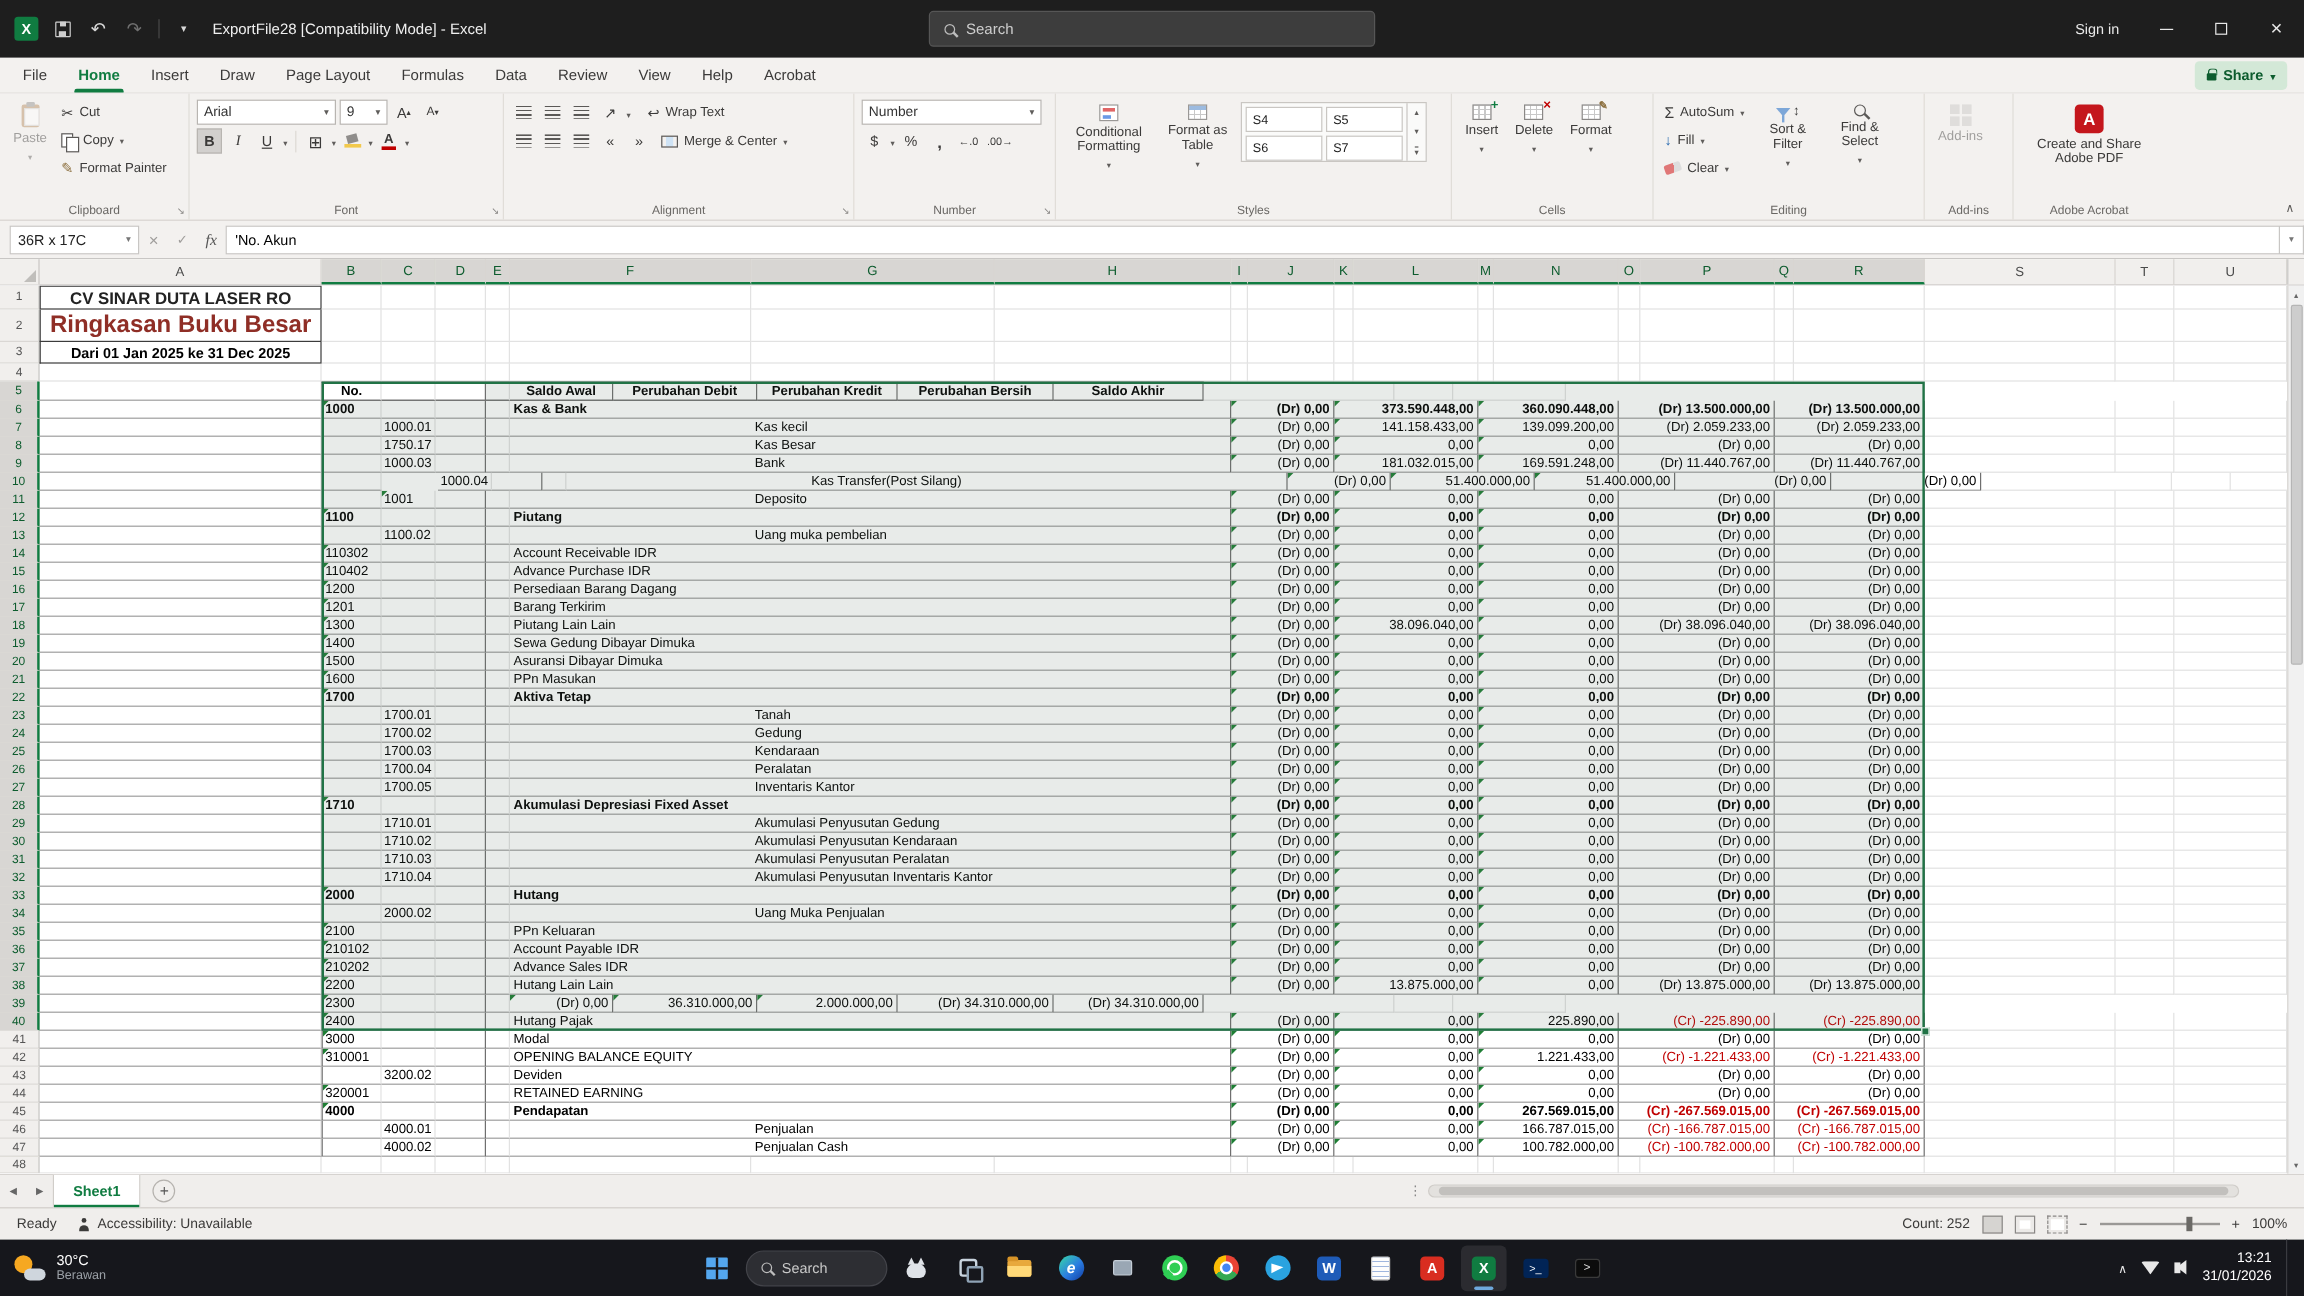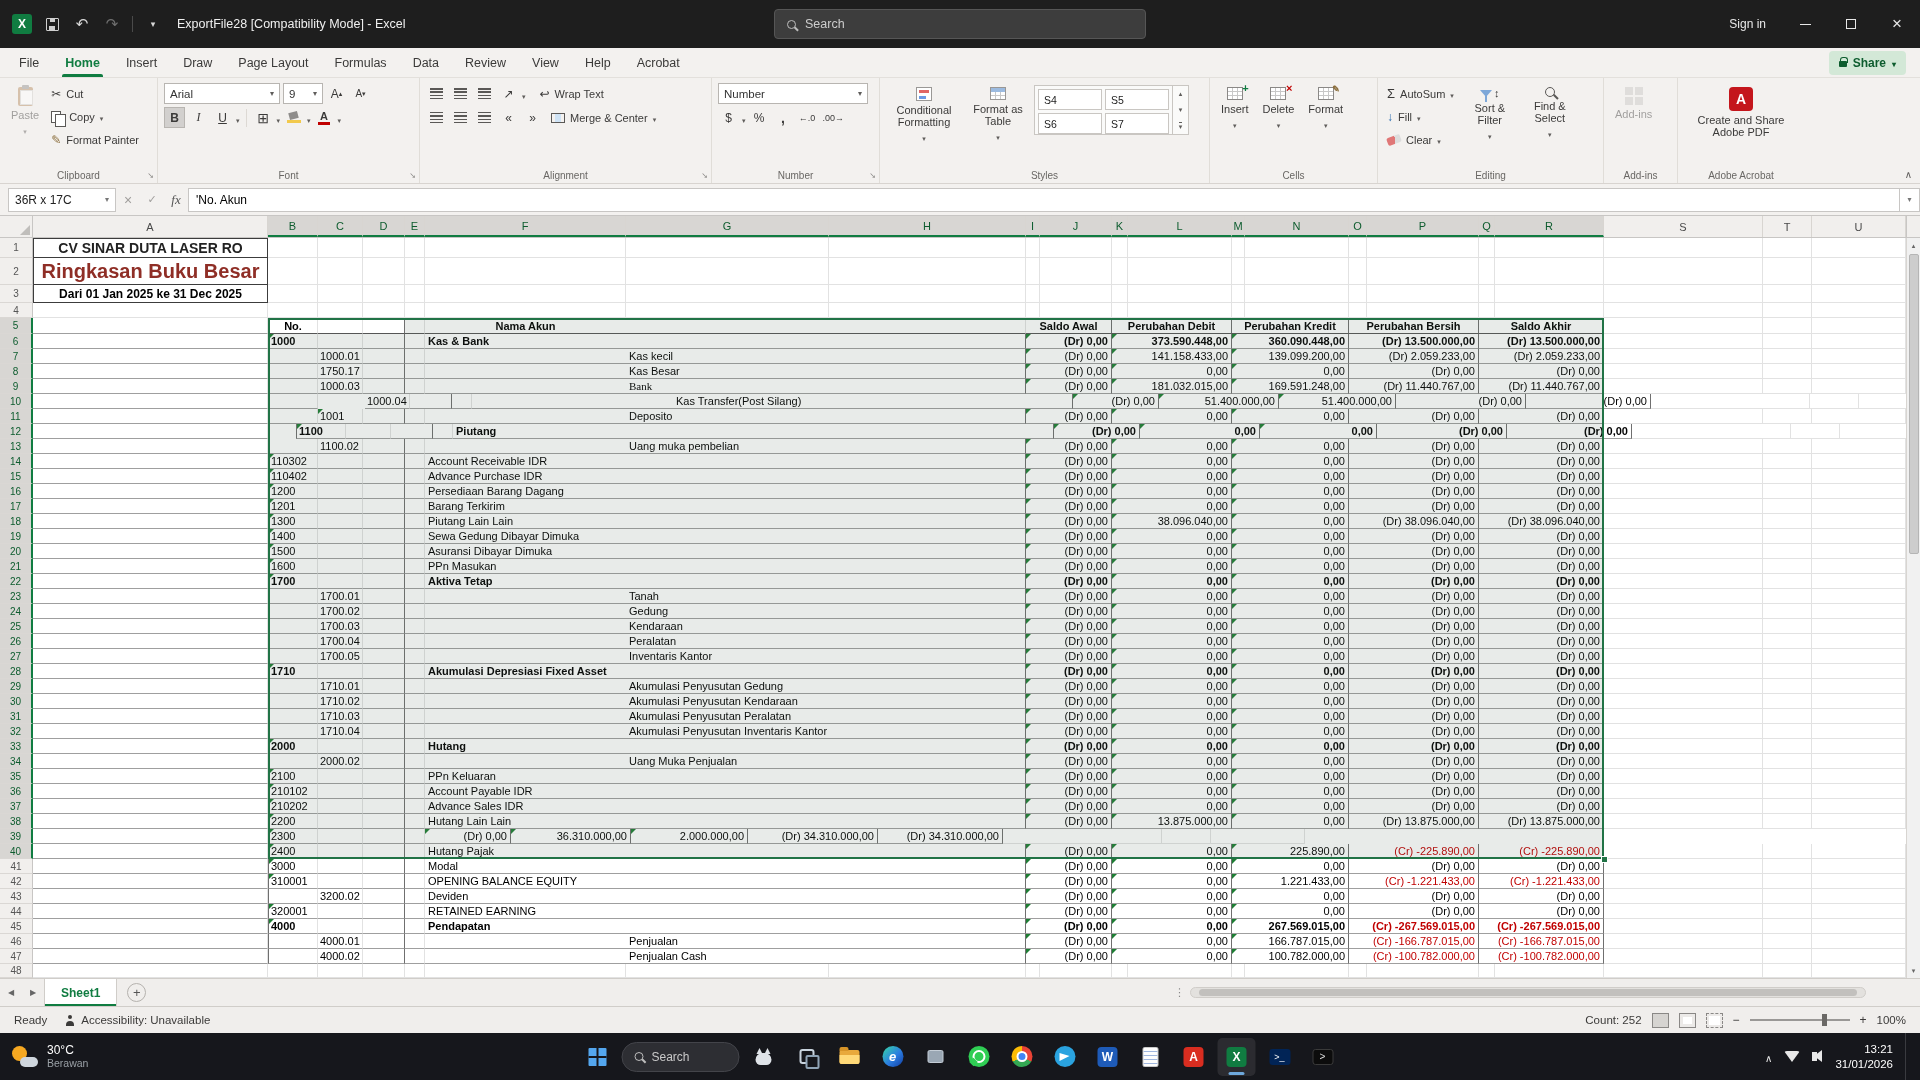--- a/index.html
+++ b/index.html
@@ -678,23 +678,20 @@
             <div class="cl" style="width: 49px;"></div>
             <div class="cl" style="width: 94px;"></div>
           </div>
           <div class="rw bold" style="height: 16px;">
             <div class="gut sel">5</div>
             <div class="cl tc" style="width: 235px;"></div>
             <div class="cl tc hcell dvl" style="width: 50px;">No.</div>
             <div class="cl tc hcell" style="width: 45px;"></div>
             <div class="cl tc hcell dvr" style="width: 42px;"></div>
             <div class="cl tc hcell" style="width: 20px;"></div>
-            <div class="cl tc hcell nmhdr" style="width: 601px;">
-              <span class="nmh">Nama Akun</span>
-            </div>
             <div class="cl tc hcell dvr" style="width: 86px;">Saldo Awal</div>
             <div class="cl tc hcell dvr" style="width: 120px;">Perubahan Debit</div>
             <div class="cl tc hcell dvr" style="width: 117px;">Perubahan Kredit</div>
             <div class="cl tc hcell dvr" style="width: 130px;">Perubahan Bersih</div>
             <div class="cl tc hcell dvr" style="width: 125px;">Saldo Akhir</div>
             <div class="cl" style="width: 159px;"></div>
             <div class="cl" style="width: 49px;"></div>
             <div class="cl" style="width: 94px;"></div>
           </div>
           <div class="rw bold" style="height: 15px;">
@@ -748,21 +745,21 @@
             <div class="cl" style="width: 49px;"></div>
             <div class="cl" style="width: 94px;"></div>
           </div>
           <div class="rw" style="height: 15px;">
             <div class="gut sel">9</div>
             <div class="cl tc" style="width: 235px;"></div>
             <div class="cl tc dvl cd" style="width: 50px;"></div>
             <div class="cl tc cd" style="width: 45px;">1000.03</div>
             <div class="cl tc dvr" style="width: 42px;"></div>
             <div class="cl tc" style="width: 20px;"></div>
-            <div class="cl tc dvr nm gcol" style="width: 601px; font-family: Liberation Serif, serif;">Bank</div>
+            <div class="cl tc dvr nm gcol" style="width: 601px;">Bank</div>
             <div class="cl tc dvr num tri" style="width: 86px;">(Dr) 0,00</div>
             <div class="cl tc dvr num tri" style="width: 120px;">181.032.015,00</div>
             <div class="cl tc dvr num tri" style="width: 117px;">169.591.248,00</div>
             <div class="cl tc dvr num" style="width: 130px;">(Dr) 11.440.767,00</div>
             <div class="cl tc dvr num" style="width: 125px;">(Dr) 11.440.767,00</div>
             <div class="cl" style="width: 159px;"></div>
             <div class="cl" style="width: 49px;"></div>
             <div class="cl" style="width: 94px;"></div>
           </div>
           <div class="rw" style="height: 15px;">
@@ -795,21 +792,21 @@
             <div class="cl tc dvr num tri" style="width: 117px;">0,00</div>
             <div class="cl tc dvr num" style="width: 130px;">(Dr) 0,00</div>
             <div class="cl tc dvr num" style="width: 125px;">(Dr) 0,00</div>
             <div class="cl" style="width: 159px;"></div>
             <div class="cl" style="width: 49px;"></div>
             <div class="cl" style="width: 94px;"></div>
           </div>
           <div class="rw bold" style="height: 15px;">
             <div class="gut sel">12</div>
             <div class="cl tc" style="width: 235px;"></div>
-            <div class="cl tc dvl cd tri" style="width: 50px; margin-left: 28px;">1100</div>
+            <div class="cl tc dvl cd tri" style="width: 50px;">1100</div>
             <div class="cl tc cd" style="width: 45px;"></div>
             <div class="cl tc dvr" style="width: 42px;"></div>
             <div class="cl tc" style="width: 20px;"></div>
             <div class="cl tc dvr nm" style="width: 601px;">Piutang</div>
             <div class="cl tc dvr num tri" style="width: 86px;">(Dr) 0,00</div>
             <div class="cl tc dvr num tri" style="width: 120px;">0,00</div>
             <div class="cl tc dvr num tri" style="width: 117px;">0,00</div>
             <div class="cl tc dvr num" style="width: 130px;">(Dr) 0,00</div>
             <div class="cl tc dvr num" style="width: 125px;">(Dr) 0,00</div>
             <div class="cl" style="width: 159px;"></div>

